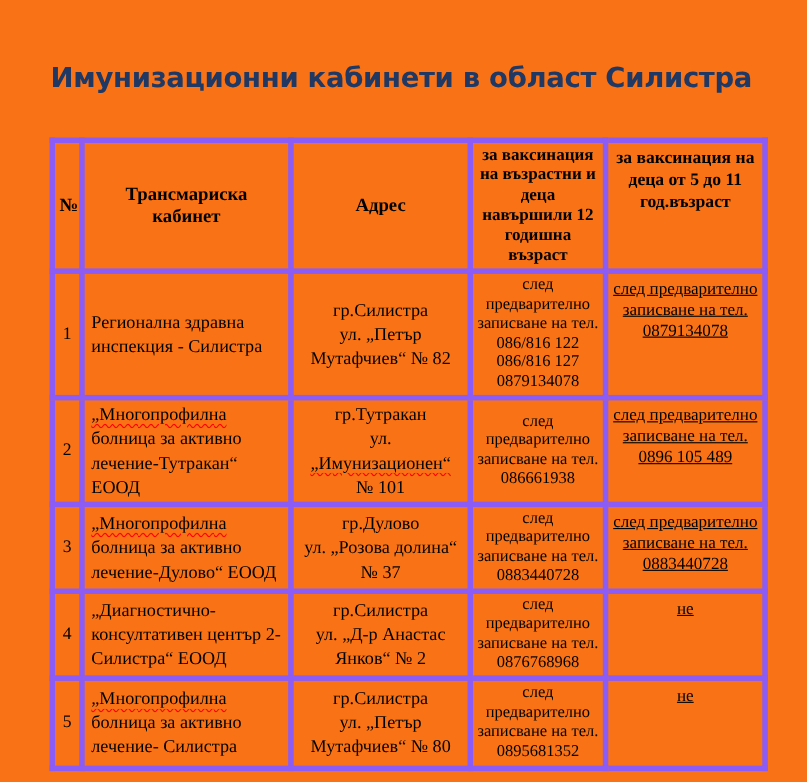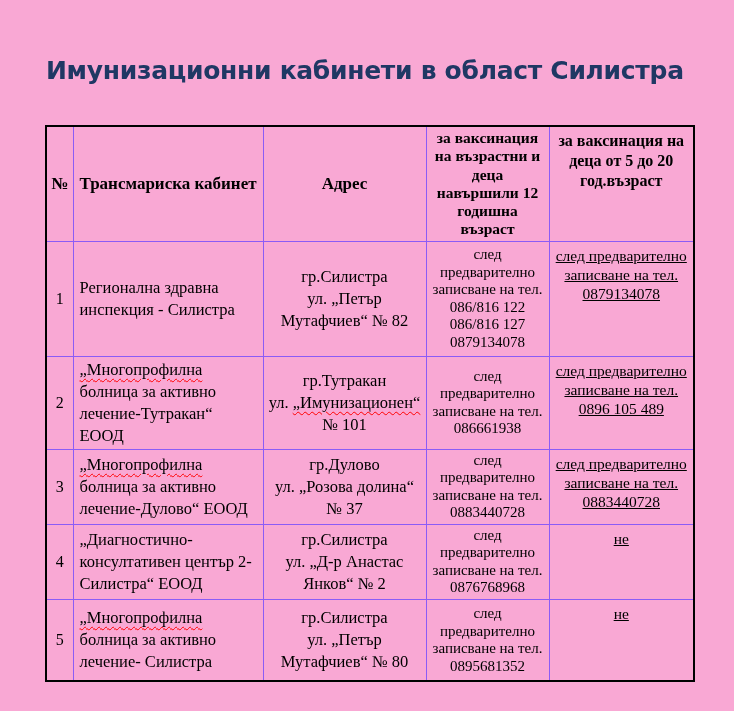--- a/index.html
+++ b/index.html
@@ -1,21 +1,21 @@
 <!DOCTYPE html>
 <html><head>
 <meta charset="utf-8">
 <style>
   * { margin:0; padding:0; box-sizing:border-box; }
   html,body { background:#ffffff; }
   .page {
     position:relative;
     width:734px;
     height:711px;
-    background:#f9a8d4;
+    background:#f97316;
     overflow:hidden;
     font-family:"Liberation Serif", serif;
     color:#000000;
   }
   .title {
     position:absolute;
     left:46px;
     top:56px;
     font-family:"DejaVu Sans", sans-serif;
     font-weight:bold;
@@ -27,21 +27,21 @@
   table.doc-table {
     position:absolute;
     left:45px;
     top:125px;
     width:648px;
     border-collapse:collapse;
     border:2px solid #000000;
     table-layout:fixed;
   }
   .doc-table th, .doc-table td {
-    border:1px solid #8b5cf6;
+    border:5px solid #8b5cf6;
     padding:2px 4px;
     overflow:hidden;
   }
   .pre { white-space:pre-line; }
   
   tr.head { height:113px; }
   th.h-main  { font-size:17px;   font-weight:bold; text-align:center; vertical-align:middle; }
   th.h-adults{ font-size:15.5px; font-weight:bold; text-align:center; vertical-align:middle; line-height:18.3px; }
   th.h-child { font-size:16px;   font-weight:bold; text-align:center; vertical-align:top; line-height:20px; padding-top:4px; }
   
@@ -84,21 +84,21 @@
         <th class="h-main">№</th>
         <th class="h-main">Трансмариска кабинет</th>
         <th class="h-main">Адрес</th>
         <th class="h-adults pre">за ваксинация
 на възрастни и
 деца
 навършили 12
 годишна
 възраст</th>
         <th class="h-child pre">за ваксинация на
-деца от 5 до 20
+деца от 5 до 11
 год.възраст</th>
       </tr>
     </thead>
     <tbody>
         <tr>
           <td class="c-num pre"><span>1</span></td>
           <td class="c-cabinet pre"><span>Регионална здравна
 инспекция - Силистра</span></td>
           <td class="c-address pre"><span>гр.Силистра
 ул. „Петър

